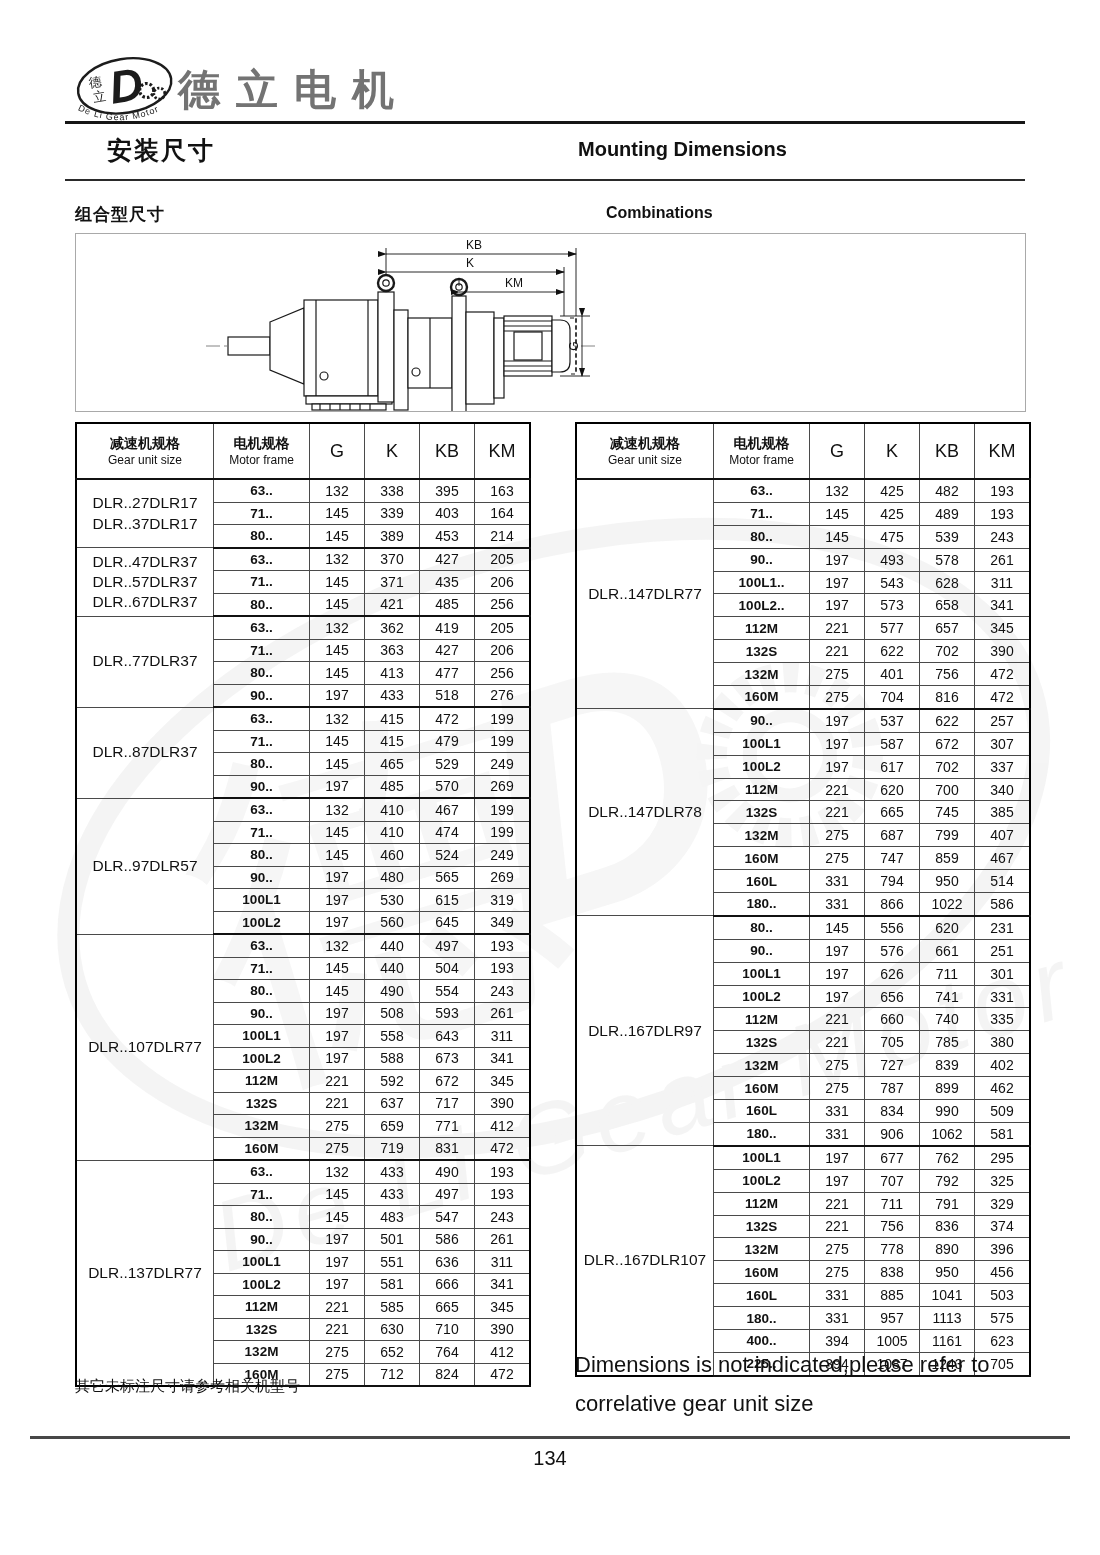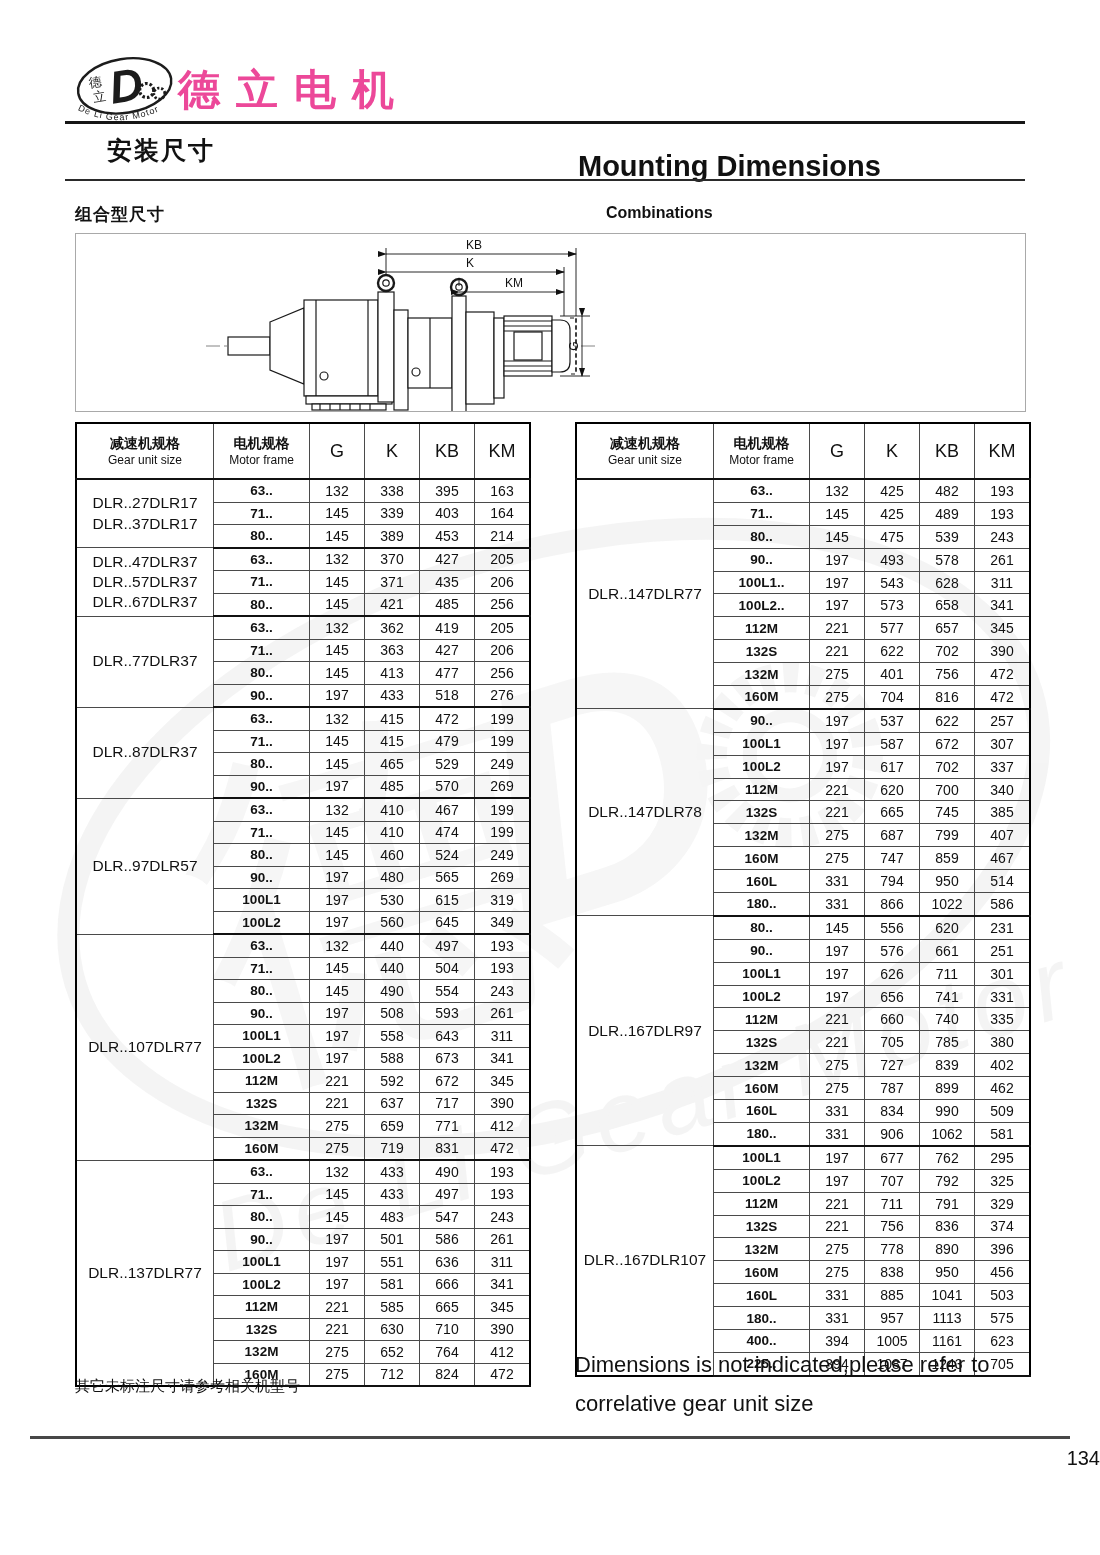--- a/index.html
+++ b/index.html
@@ -1,25 +1,25 @@
 <!DOCTYPE html>
 <html><head>
 <meta charset="utf-8">
 <style>
   html,body{margin:0;padding:0;background:#fff;}
   body{width:1100px;height:1555px;position:relative;font-family:"Liberation Sans",sans-serif;color:#111;overflow:hidden;}
   .abs{position:absolute;}
   .z{z-index:2;}
   
-  .brand-text{left:178px;top:62px;font-family:"DejaVu Serif",serif;font-weight:bold;font-size:42px;letter-spacing:16px;color:#ec4899;}
+  .brand-text{left:178px;top:62px;font-family:"DejaVu Serif",serif;font-weight:bold;font-size:42px;letter-spacing:16px;color:#737373;}
   .rule{background:#161616;}
   .rule-thick{left:65px;top:121px;width:960px;height:3px;}
   .rule-thin{left:65px;top:179px;width:960px;height:2px;background:#2a2a2a;}
   .title-cn{left:75px;top:134px;font-size:25px;font-weight:bold;letter-spacing:2px;margin-left:32px;}
-  .title-en{left:578px;top:138px;font-size:29px;font-weight:bold;margin-top:12px;}
+  .title-en{left:578px;top:138px;font-size:20px;font-weight:bold;}
   .section-cn{left:75px;top:203px;font-size:17px;font-weight:bold;letter-spacing:1px;}
   .section-en{left:606px;top:204px;font-size:16px;font-weight:bold;}
   
   .diagram-box{left:75px;top:233px;width:949px;height:177px;border:1px solid #a9a9a9;background:transparent;}
   
   table.dim{border-collapse:collapse;table-layout:fixed;background:transparent;}
   table.dim, table.dim th, table.dim td{border:1px solid #4a4a4a;}
   table.dim{border:2px solid #000;}
   table.dim th{border-bottom:2px solid #111;border-radius:28px;}
   table.dim td,table.dim th{text-align:center;vertical-align:middle;padding:0;overflow:hidden;white-space:nowrap;}
@@ -32,21 +32,21 @@
   .t-left td{height:21.5px;}
   .t-right td{height:21.9px;}
   td.gear{font-size:15.5px;line-height:1.3;}
   td.motor{font-weight:bold;font-size:13.5px;}
   td.val{font-size:14px;}
   tr.group-end td{border-bottom:2px solid #111;}
   
   .note-cn{left:75px;top:1377px;font-size:15px;}
   .note-en{left:575px;top:1346px;width:458px;font-size:22px;line-height:1.75;}
   .rule-footer{left:30px;top:1436px;width:1040px;height:3px;background:#474747;}
-  .page-number{left:0;top:1447px;width:1100px;text-align:right;font-size:20px;}
+  .page-number{left:0;top:1447px;width:1100px;text-align:center;font-size:20px;}
   svg text{font-family:"Liberation Sans",sans-serif;}
   .wm{z-index:0;pointer-events:none;}
 </style>
 </head>
 <body>
 
 <svg class="abs wm" style="left:0;top:400px;" width="1100" height="1000" viewBox="0 0 1100 1000">
   <g transform="rotate(-17 550 460)" opacity="0.55">
     <ellipse cx="560" cy="440" rx="500" ry="285" fill="none" stroke="#ececec" stroke-width="22"></ellipse>
     <text x="190" y="560" font-size="360" fill="#efefef">德</text>

